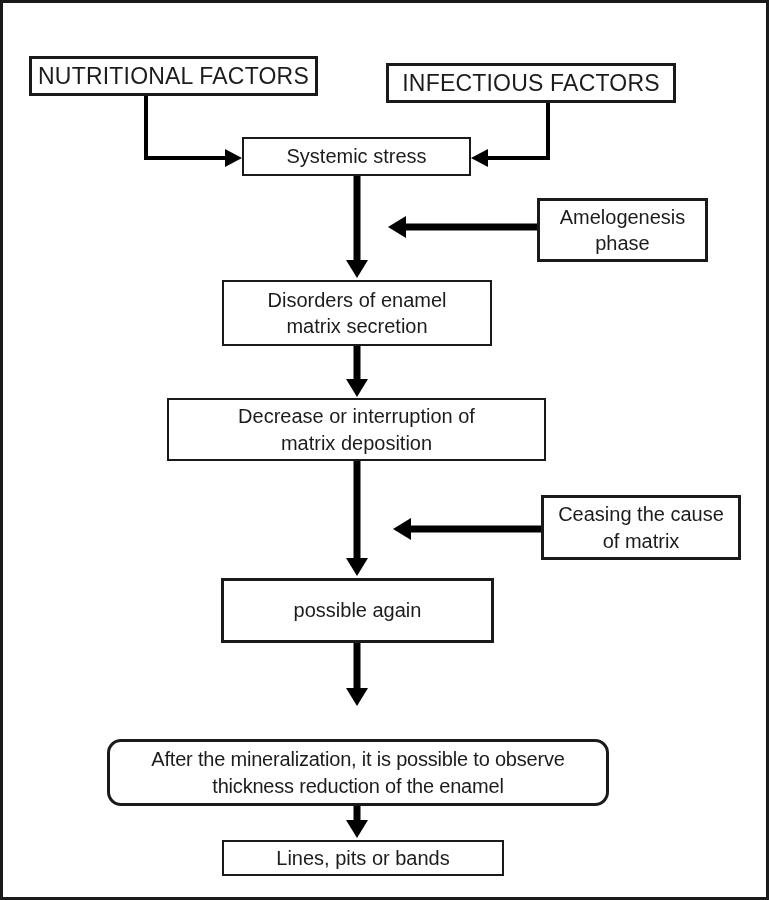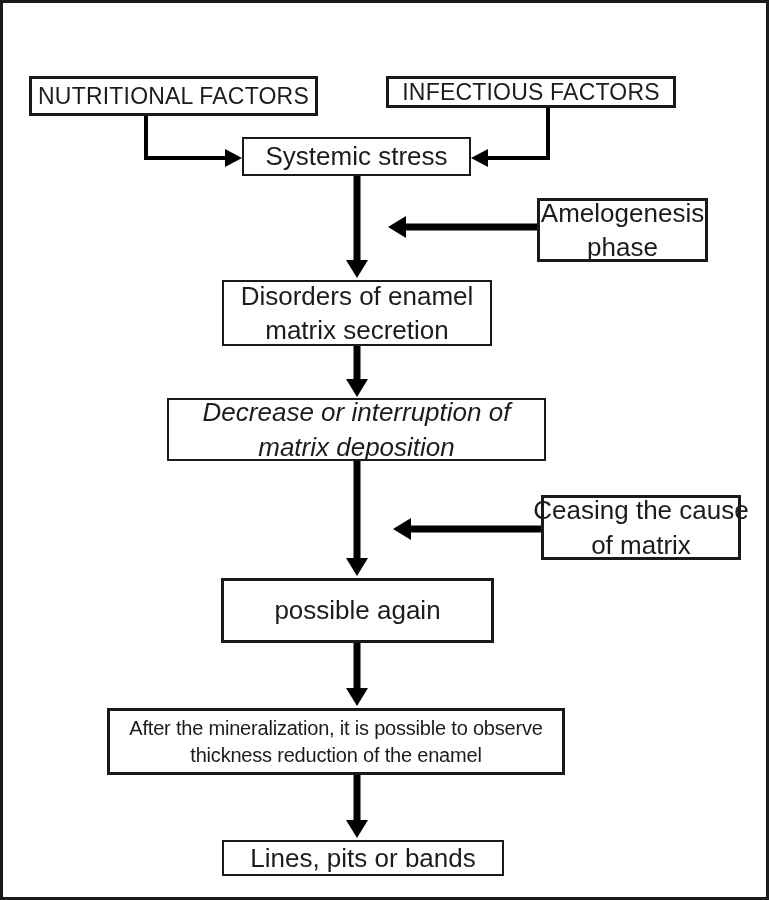--- a/index.html
+++ b/index.html
@@ -36,37 +36,37 @@
     position: absolute;
     box-sizing: border-box;
     background: #ffffff;
     border: 2px solid #1a1a1a;
     color: #1c1c1c;
     display: flex;
     flex-direction: column;
     align-items: center;
     justify-content: center;
     text-align: center;
-    font-size: 26px;
+    font-size: 20px;
     line-height: 1.32;
   }
   .node span { white-space: nowrap; display: block; }
   .node.b3 { border-width: 3px; }
-  .node.caps { font-size: 23px; letter-spacing: 0.2px; margin-top: 20px; }
+  .node.caps { font-size: 23px; letter-spacing: 0.2px; }
   .node.small { font-size: 20px; letter-spacing: -0.2px; }
 
   .n-nutritional  { left: 26px;  top: 53px;  width: 289px; height: 40px; }
-  .n-infectious   { left: 383px; top: 53px;  width: 290px; height: 32px; align-items: center; }
+  .n-infectious   { left: 383px; top: 60px;  width: 290px; height: 40px; align-items: center; }
   .n-systemic     { left: 239px; top: 134px; width: 229px; height: 39px; }
   .n-amelogenesis { left: 534px; top: 195px; width: 171px; height: 64px; }
   .n-disorders    { left: 219px; top: 277px; width: 270px; height: 66px; }
-  .n-decrease     { left: 164px; top: 395px; width: 379px; height: 63px; font-style: italic; }
+  .n-decrease     { left: 164px; top: 395px; width: 379px; height: 63px; }
   .n-ceasing      { left: 538px; top: 492px; width: 200px; height: 65px; }
   .n-enamel-again { left: 218px; top: 575px; width: 273px; height: 65px; }
-  .n-after        { left: 104px; top: 705px; width: 458px; height: 67px; }
+  .n-after        { left: 104px; top: 736px; width: 502px; height: 67px; border-radius: 14px; }
   .n-lines        { left: 219px; top: 837px; width: 282px; height: 36px; }
 </style>
 </head>
 <body>
 
 <div class="canvas">
 
   <svg class="edges" viewBox="0 0 769 900">
 
     <g>

